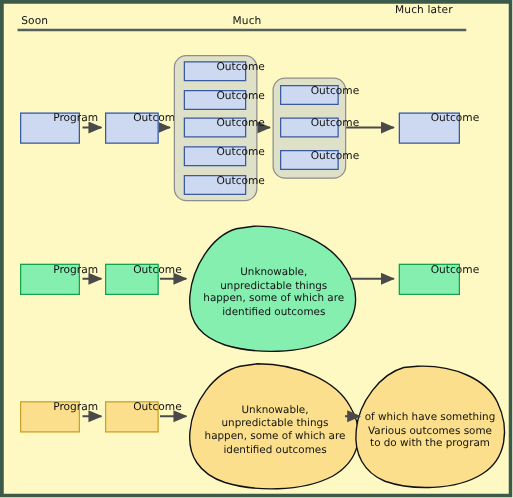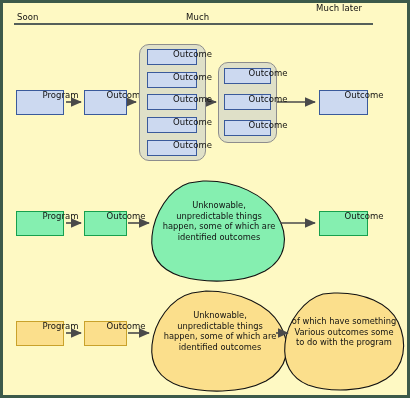--- a/index.html
+++ b/index.html
@@ -65,20 +65,21 @@
     border: 1.4px solid #8d8d8d;
     border-radius: 10px;
   }
   .blob-label {
     position: absolute;
     text-align: center;
     font-size: 8.3px;
     line-height: 10.6px;
     color: #111111;
     pointer-events: none;
+    margin-top: 12px;
   }
 </style>
 </head>
 <body>
 
 <div id="figure">
 
   <div class="hdr" id="hdr-soon">Soon</div>
   <div class="hdr" id="hdr-later">Much</div>
   <div class="hdr" id="hdr-much">Much later</div>

